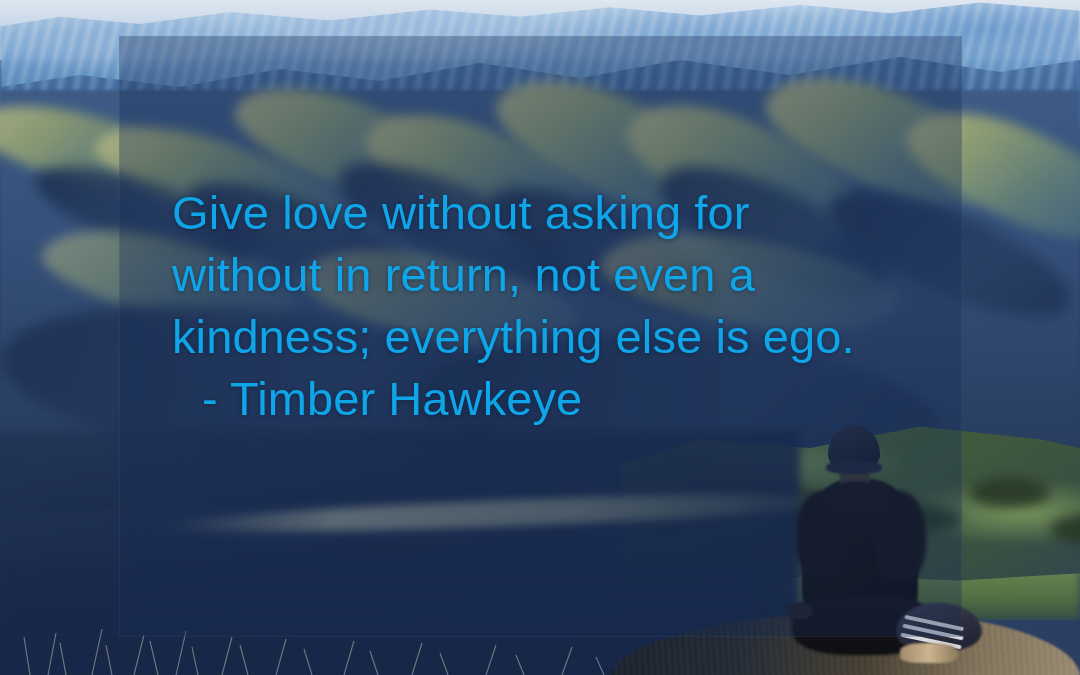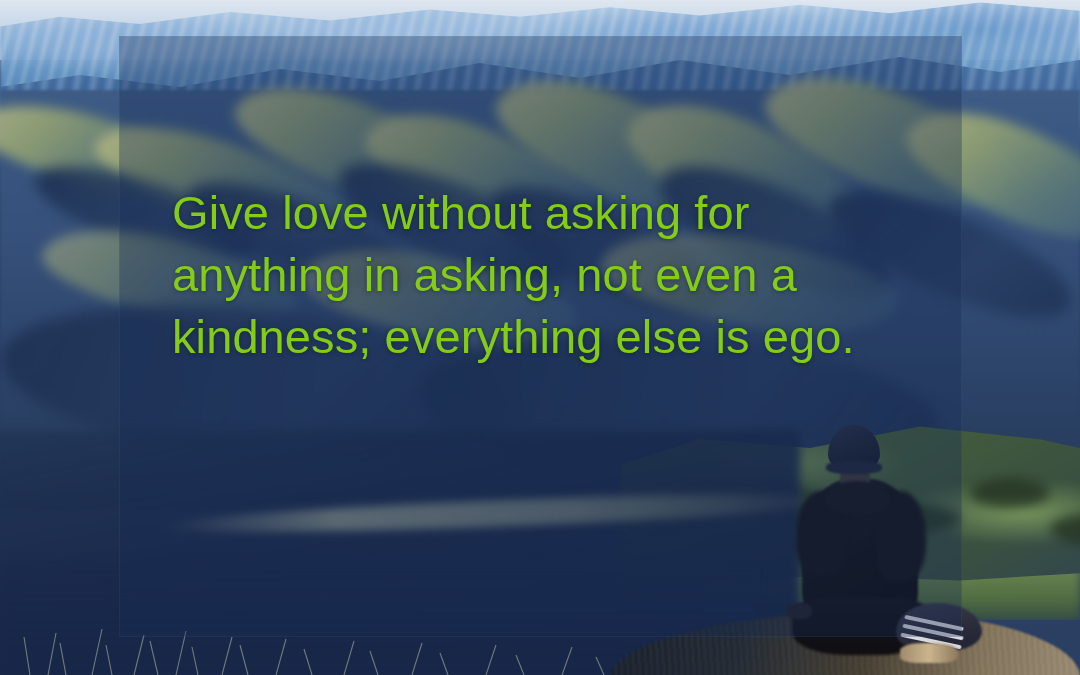--- a/index.html
+++ b/index.html
@@ -194,21 +194,21 @@
   
   .panel{
     position:absolute;left:119px;top:36px;width:843px;height:601px;
     background:rgba(22,44,86,.34);
     box-shadow:inset 0 0 0 1px rgba(255,255,255,.045);
   }
 
   
   .quote{
     position:absolute;left:172px;top:182px;width:800px;
-    color:#84cc16;
+    color:#0ea5e9;
     font-weight:300;
     font-size:47px;
     line-height:62px;
     letter-spacing:.1px;
     text-shadow:0 1px 4px rgba(10,22,44,.45);
     white-space:nowrap;
   }
   .quote .ln{display:block;}
   .attrib{
     display:block;
@@ -305,17 +305,18 @@
     <div class="stripe" style="left:124px;top:196px;width:60px;transform:rotate(12deg);"></div>
     <div class="stripe" style="left:122px;top:205px;width:62px;transform:rotate(12deg);"></div>
     <div class="stripe" style="left:120px;top:214px;width:62px;transform:rotate(12deg);"></div>
     <div class="shoe"></div>
   </div>
 
   <div class="panel"></div>
 
   <div class="quote">
     <span class="ln">Give love without asking for</span>
-    <span class="ln">anything in asking, not even a</span>
+    <span class="ln">without in return, not even a</span>
     <span class="ln">kindness; everything else is ego.</span>
+    <span class="ln attrib">- Timber Hawkeye</span>
   </div>
 
 </div>
 
 </body></html>

